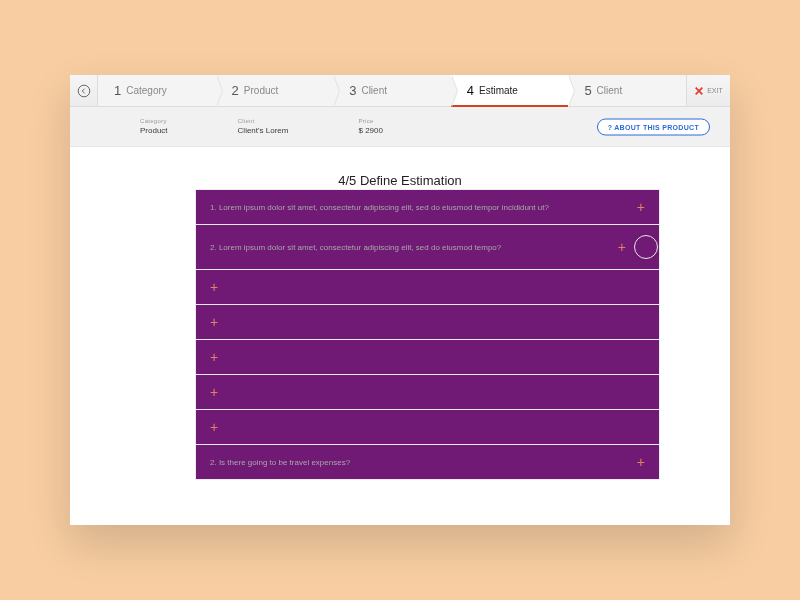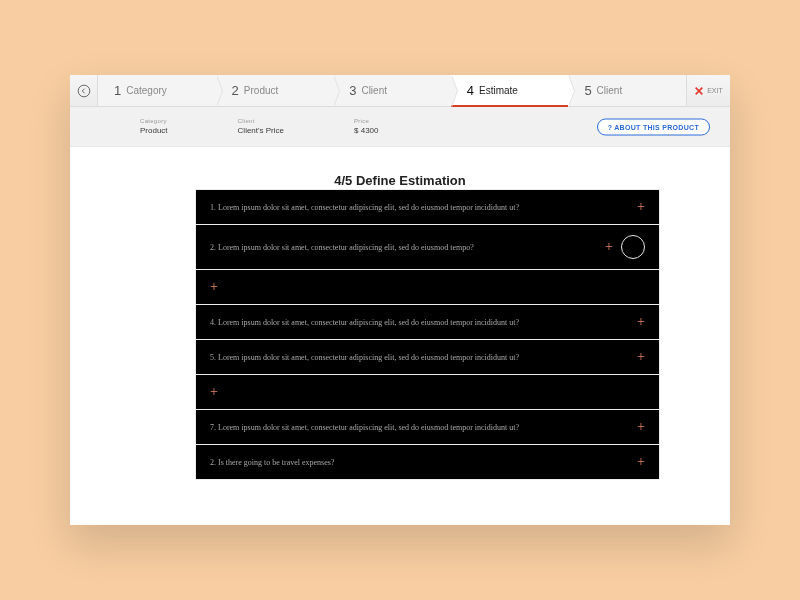--- a/index.html
+++ b/index.html
@@ -87,38 +87,38 @@
     border:1px solid #2b6bd8;color:#2b6bd8;background:#fff;
     border-radius:11px;padding:4px 10px;font-size:7px;font-weight:600;
     letter-spacing:.3px;cursor:pointer;
   }
 
   
   .main{flex:1;overflow:hidden;position:relative;padding-top:26px}
   .heading{
     text-align:center;font-size:13px;color:#222;margin-bottom:6px;
   }
-  .heading .thin{font-weight:700}
-  .heading .bold{font-weight:700}
+  .heading .thin{font-weight:400}
+  .heading .bold{font-weight:400}
 
   .qlist{position:absolute;left:125px;right:70px;top:42px}
   .qrow{
     border:1px solid #ececec;border-top:none;
     display:flex;align-items:center;justify-content:space-between;
     padding:10px 14px;font-size:8px;color:#a8a8a8;
-    cursor:pointer;background:#000000;font-family:Liberation Serif, serif;
+    cursor:pointer;background:#701a75;
   }
   .qrow:first-child{border-top:1px solid #ececec}
   .qrow .plus{color:#e38065;font-size:14px;font-weight:300;line-height:1}
   .ripple{
     width:24px;height:24px;border-radius:50%;
     border:1px solid #e6e6e6;margin-left:8px;
     box-shadow:0 0 0 3px rgba(0,0,0,0.02);
   }
-  .qrow.withripple{padding-right:14px}
+  .qrow.withripple{padding-right:1px}
 </style>
 </head>
 <body>
 
 <div class="window">
 
   <div class="stepper">
     <div class="back">
       <svg viewBox="0 0 24 24">
           <circle cx="12" cy="12" r="10"></circle>
@@ -159,25 +159,25 @@
     </div>
   </div>
 
   <div class="summary">
     <div class="sumcol">
       <div class="k">Category</div>
       <div class="v">Product</div>
     </div>
     <div class="sumcol">
       <div class="k">Client</div>
-      <div class="v">Client's Price</div>
+      <div class="v">Client's Lorem</div>
     </div>
     <div class="sumcol">
       <div class="k">Price</div>
-      <div class="v">$ 4300</div>
+      <div class="v">$ 2900</div>
     </div>
     <button class="about-btn">? ABOUT THIS PRODUCT</button>
   </div>
 
   <div class="main">
     <div class="heading">
       <span class="thin">4/5 </span><span class="bold">Define Estimation</span>
     </div>
     <div class="qlist" id="qlist">
         <div class="qrow">
@@ -192,38 +192,35 @@
             <span class="plus">+</span>
             <div class="ripple"></div>
           </div>
         </div>
         <div class="qrow">
           <div style="display: flex; align-items: center;">
             <span class="plus">+</span>
           </div>
         </div>
         <div class="qrow">
-          <span>4. Lorem ipsum dolor sit amet, consectetur adipiscing elit, sed do eiusmod tempor incididunt ut?</span>
-          <div style="display: flex; align-items: center;">
-            <span class="plus">+</span>
-          </div>
-        </div>
-        <div class="qrow">
-          <span>5. Lorem ipsum dolor sit amet, consectetur adipiscing elit, sed do eiusmod tempor incididunt ut?</span>
-          <div style="display: flex; align-items: center;">
-            <span class="plus">+</span>
-          </div>
-        </div>
-        <div class="qrow">
-          <div style="display: flex; align-items: center;">
-            <span class="plus">+</span>
-          </div>
-        </div>
-        <div class="qrow">
-          <span>7. Lorem ipsum dolor sit amet, consectetur adipiscing elit, sed do eiusmod tempor incididunt ut?</span>
+          <div style="display: flex; align-items: center;">
+            <span class="plus">+</span>
+          </div>
+        </div>
+        <div class="qrow">
+          <div style="display: flex; align-items: center;">
+            <span class="plus">+</span>
+          </div>
+        </div>
+        <div class="qrow">
+          <div style="display: flex; align-items: center;">
+            <span class="plus">+</span>
+          </div>
+        </div>
+        <div class="qrow">
           <div style="display: flex; align-items: center;">
             <span class="plus">+</span>
           </div>
         </div>
         <div class="qrow">
           <span>2. Is there going to be travel expenses?</span>
           <div style="display: flex; align-items: center;">
             <span class="plus">+</span>
           </div>
         </div>

